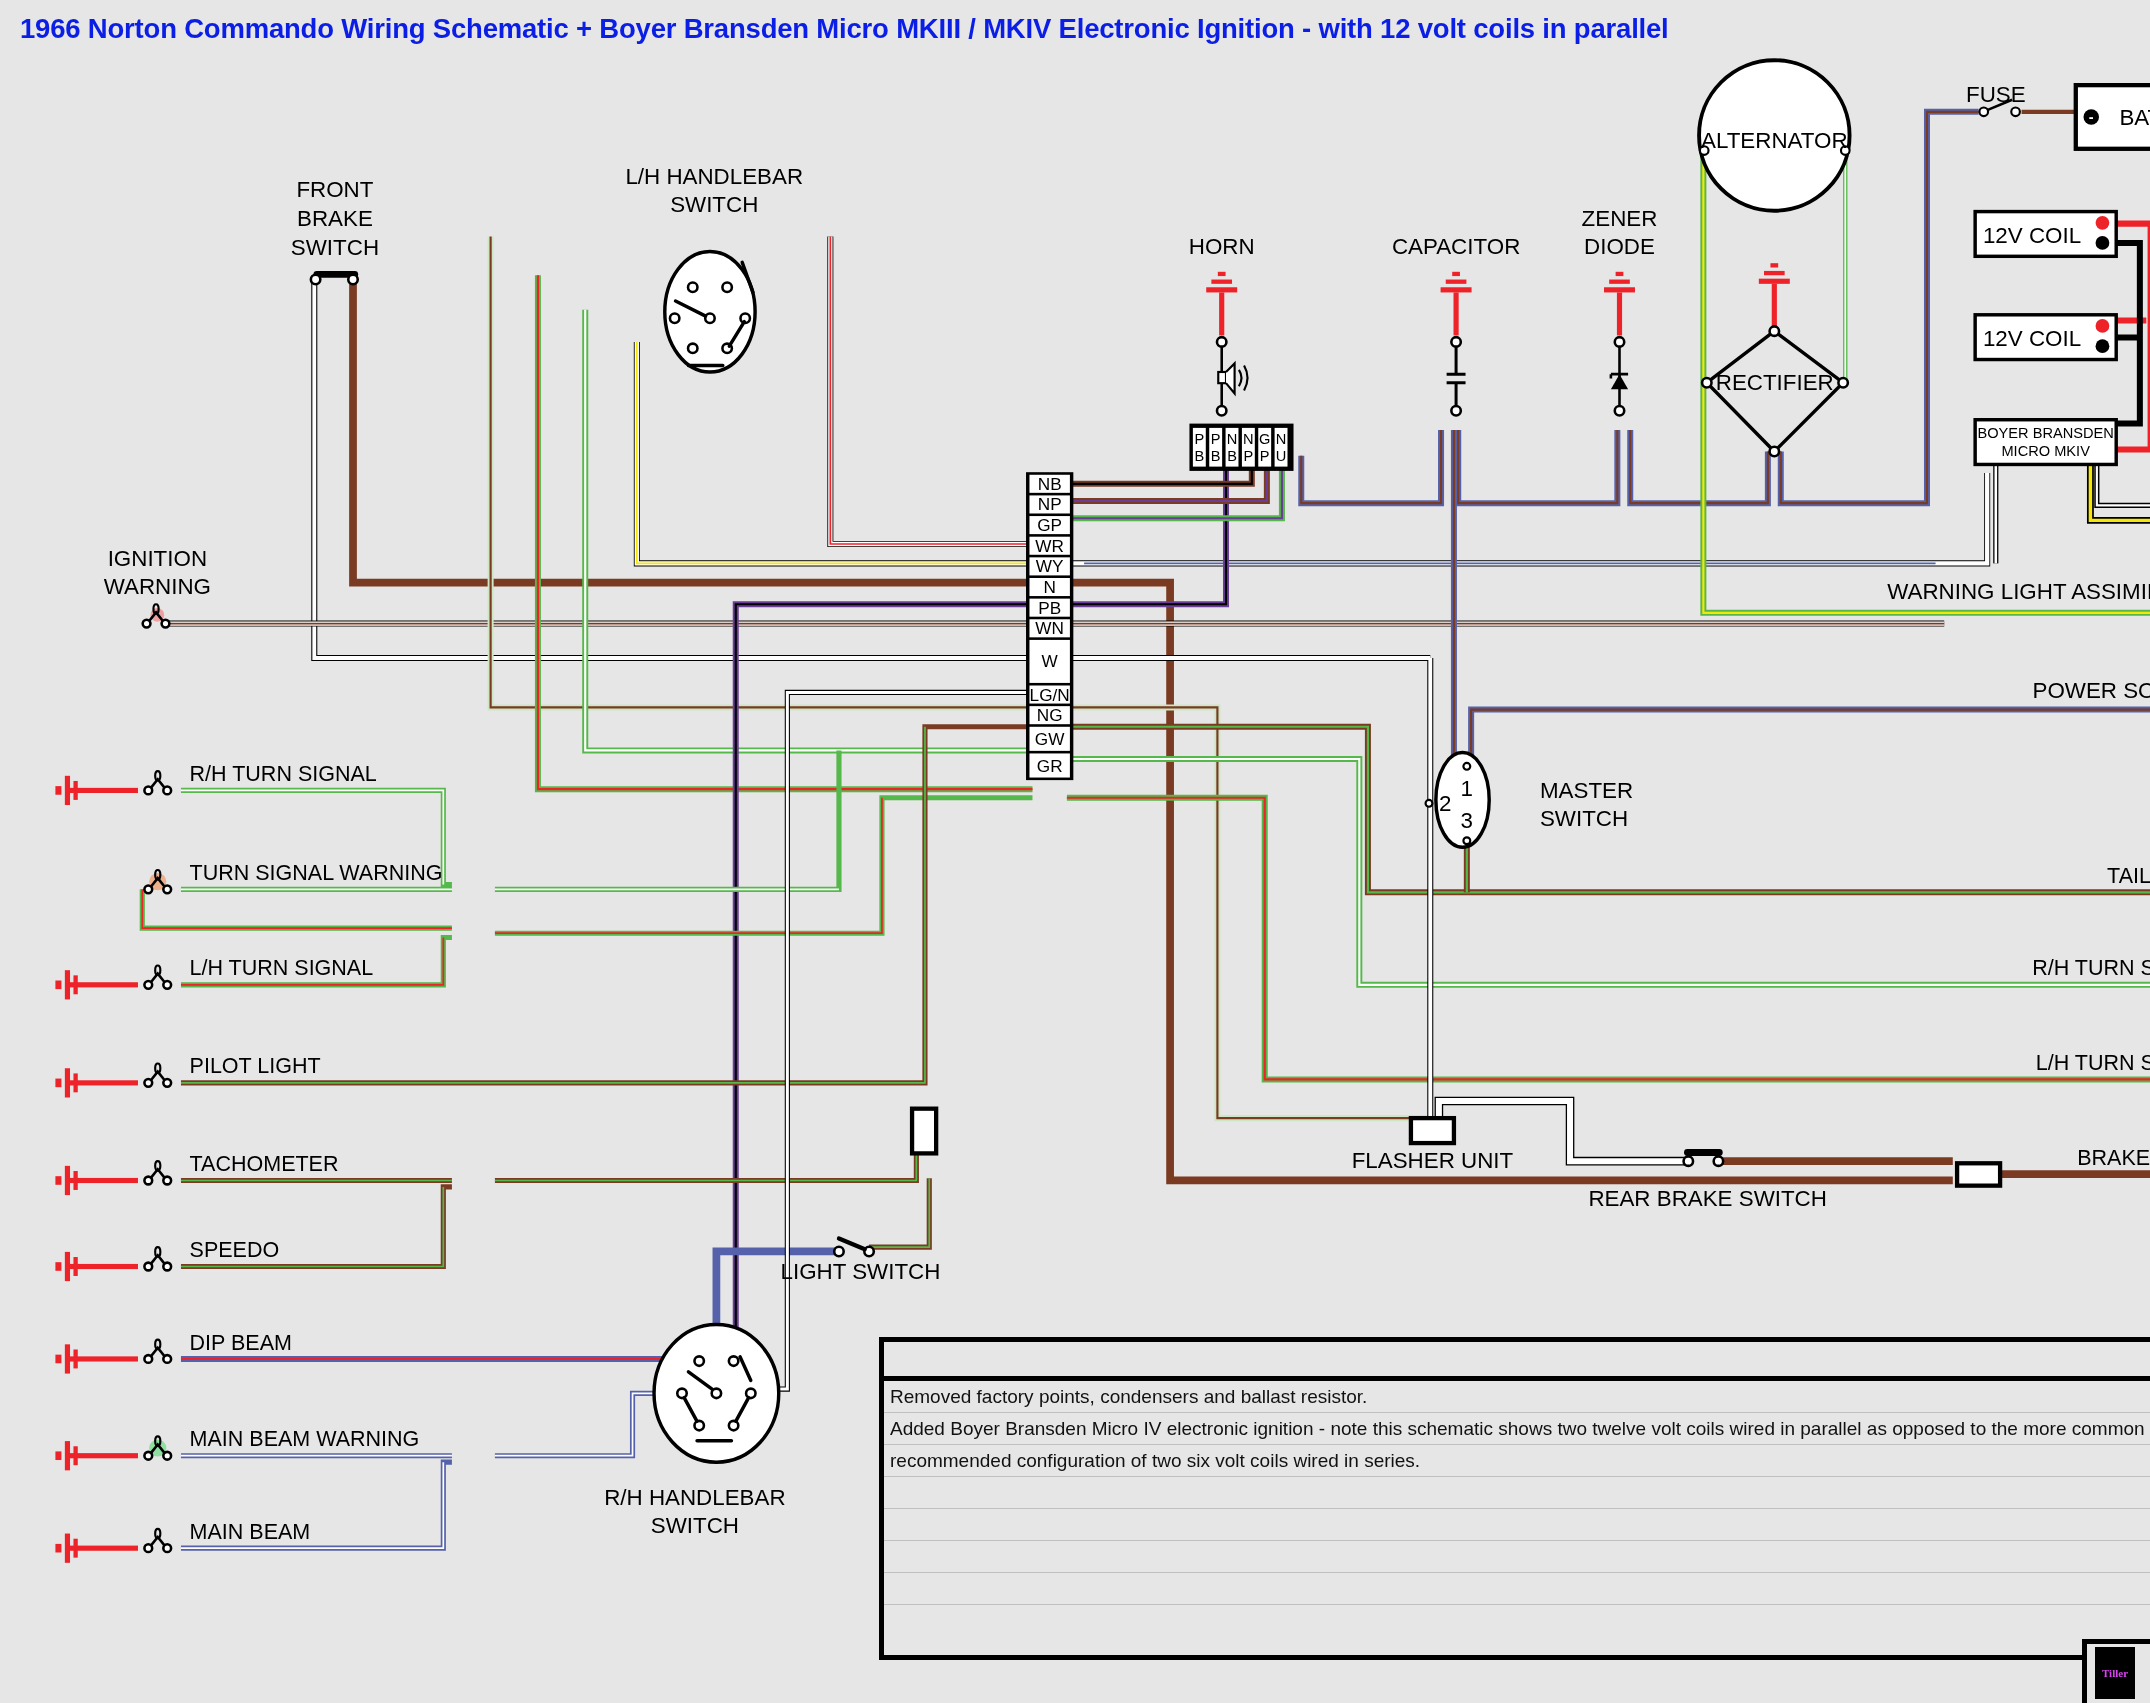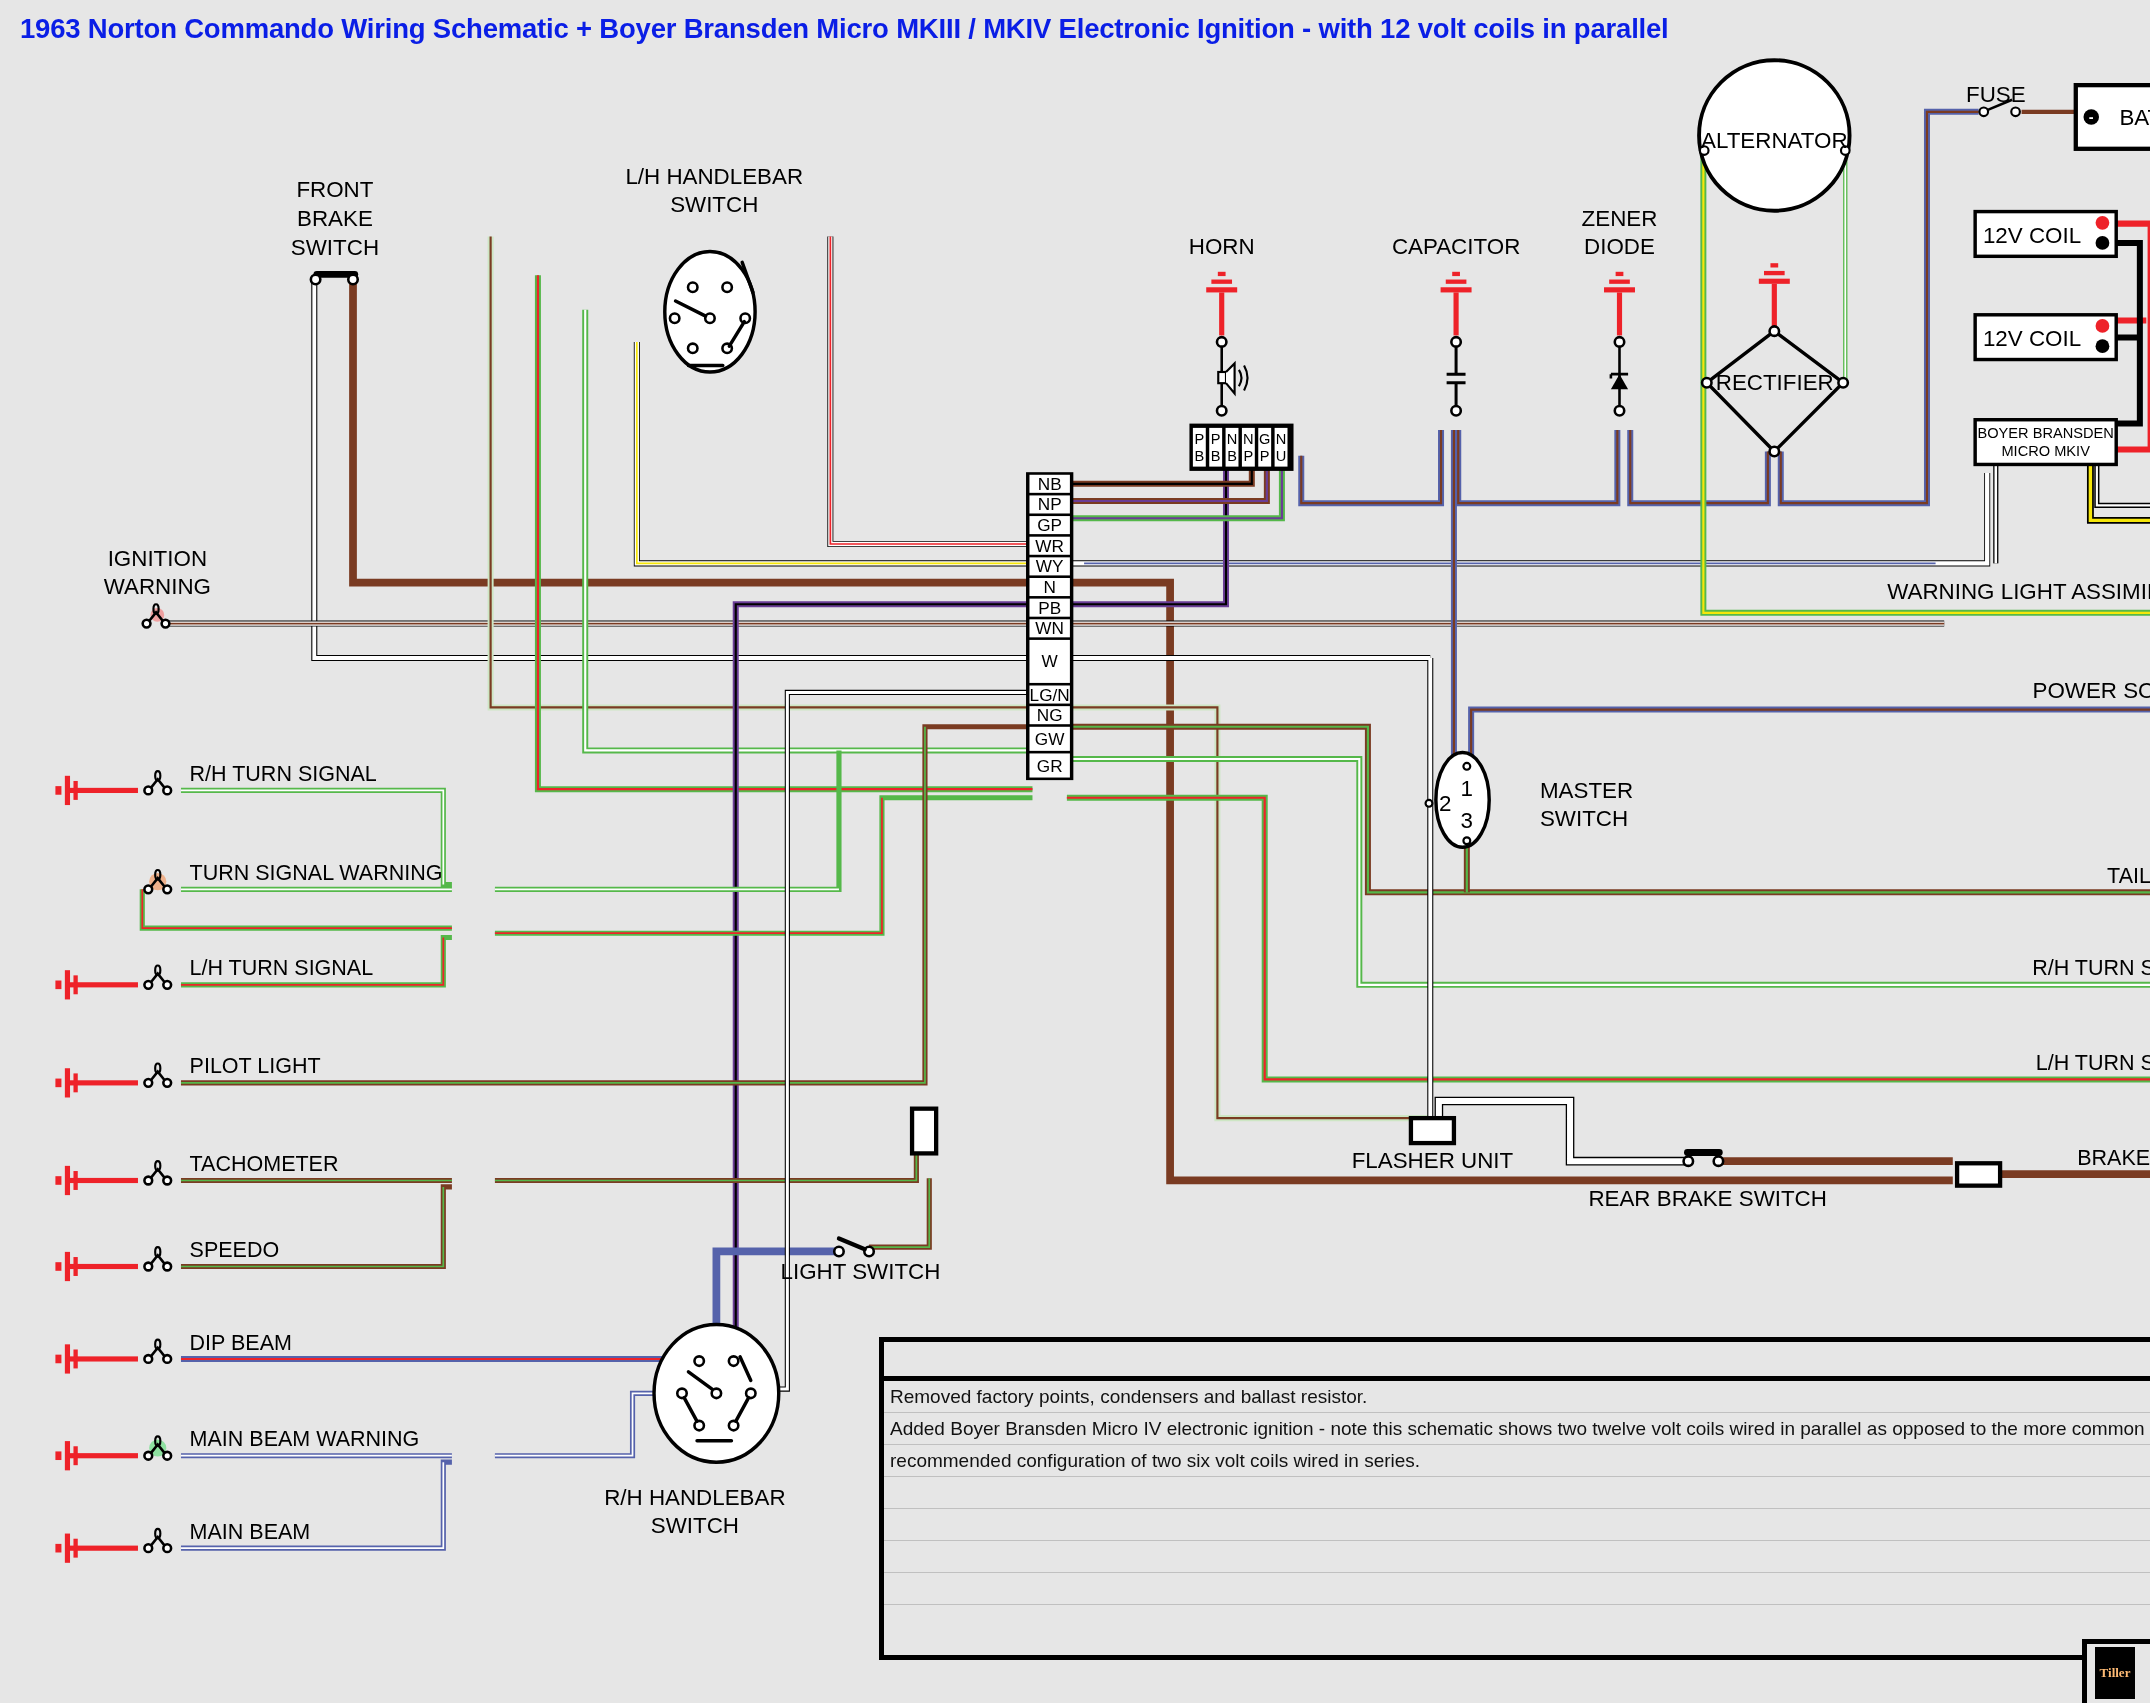--- a/index.html
+++ b/index.html
@@ -7,26 +7,26 @@
   #diagram{position:absolute;left:0;top:0;width:2409px;height:1703px;}
   .title{position:absolute;left:20px;top:13px;font-size:27.5px;font-weight:bold;color:#0a1ee6;letter-spacing:-0.2px;white-space:nowrap;}
   svg text{font-family:"Liberation Sans",sans-serif;}
   .lbl{font-size:52px;fill:#000;}
   .lbl-sm{font-size:34px;fill:#000;}
   .notes{position:absolute;left:879px;top:1337px;width:1497px;height:323px;border:5.2px solid #000;box-sizing:border-box;}
   .notes .head{height:34px;border-bottom:5.2px solid #000;position:relative;}
   .notes .line{height:31px;border-bottom:0.9px solid #c0c0c0;font-size:19px;line-height:31px;padding-left:6px;color:#111;white-space:nowrap;}
   .notes .foot{position:absolute;left:6px;bottom:3.4px;font-size:19px;color:#111;white-space:nowrap;}
   .notch{position:absolute;left:2082px;top:1639px;width:327px;height:65px;background:#e6e6e6;border-left:5.2px solid #000;border-top:5.2px solid #000;box-sizing:border-box;}
-  .logo{position:absolute;left:2095px;top:1647px;width:40px;height:52px;background:#000;color:#fdba74;font-size:13px;font-weight:bold;font-family:"Liberation Serif",serif;display:flex;align-items:center;justify-content:center;}
+  .logo{position:absolute;left:2095px;top:1647px;width:40px;height:52px;background:#000;color:#d946ef;font-size:11px;font-weight:bold;font-family:"Liberation Serif",serif;display:flex;align-items:center;justify-content:center;}
 </style>
 </head>
 <body>
 
-<div class="title">1963 Norton Commando Wiring Schematic + Boyer Bransden Micro MKIII / MKIV Electronic Ignition - with 12 volt coils in parallel</div>
+<div class="title">1966 Norton Commando Wiring Schematic + Boyer Bransden Micro MKIII / MKIV Electronic Ignition - with 12 volt coils in parallel</div>
 
 <svg id="diagram" viewBox="0 0 5600 3960" xmlns="http://www.w3.org/2000/svg">
   <defs>
     <g id="earth">
       <rect x="0" y="-6" width="40" height="12" fill="#ee2229"></rect>
       <rect x="40" y="-34" width="12" height="68" fill="#ee2229"></rect>
       <rect x="58" y="-22" width="10" height="44" fill="#ee2229"></rect>
       <rect x="74" y="-10" width="8" height="20" fill="#ee2229"></rect>
     </g>
     <g id="lamp">

